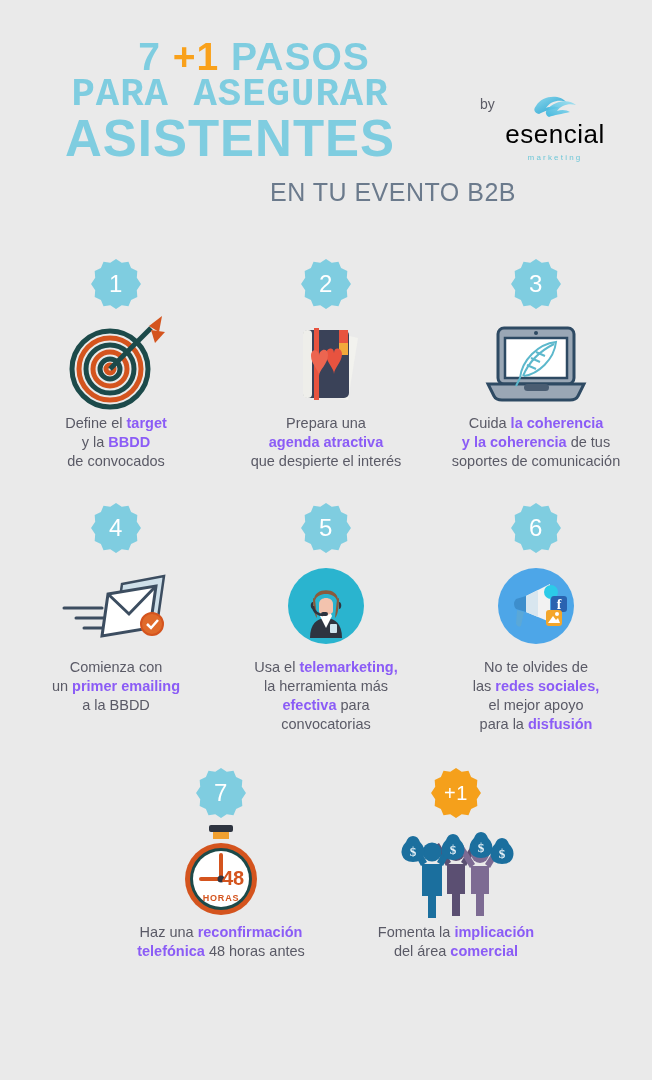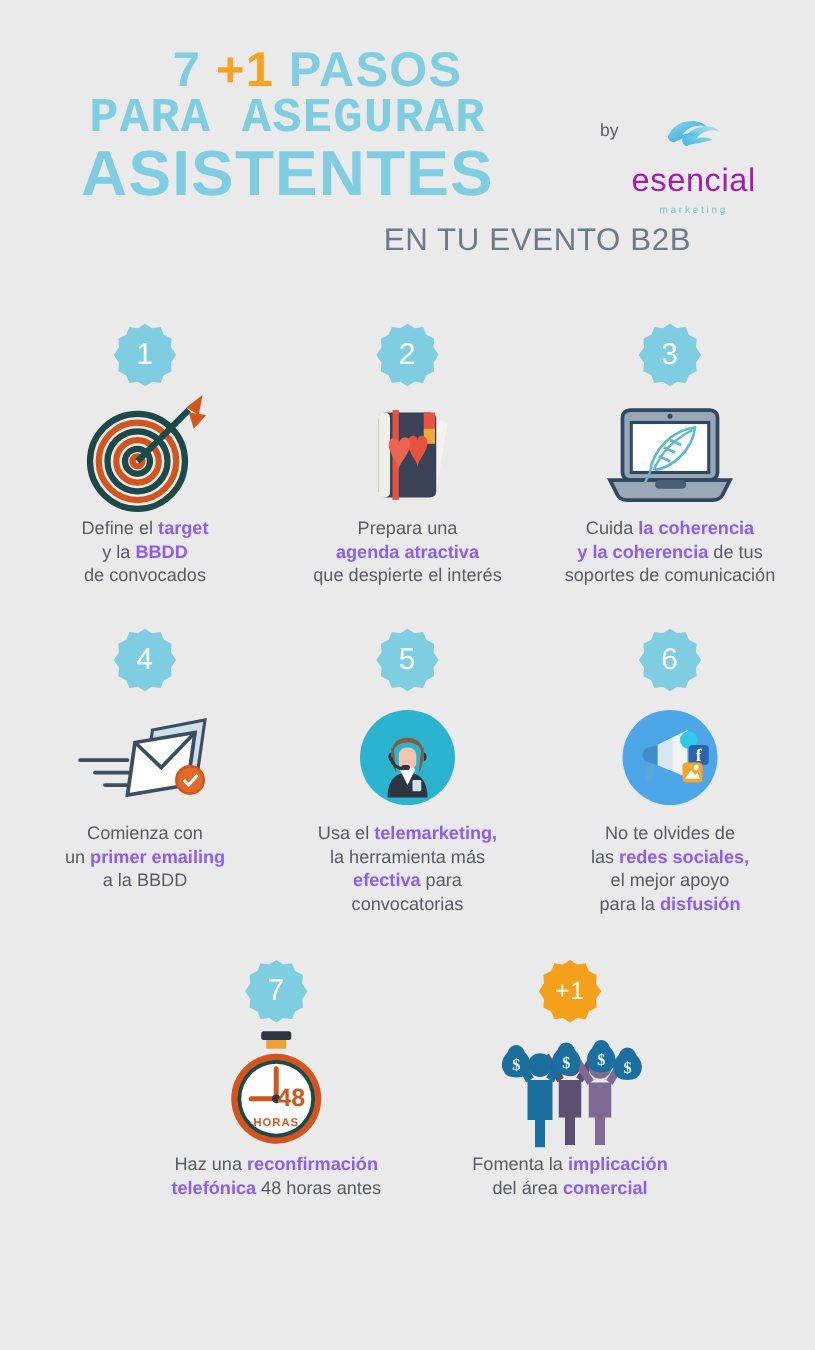--- a/index.html
+++ b/index.html
@@ -44,44 +44,43 @@
   .subtitle {
     position: absolute;
     left: 0;
     top: 178px;
     width: 516px;
     text-align: right;
     font-size: 25px;
     letter-spacing: 0.5px;
     color: #6b7a8c;
     font-weight: 400;
-    padding-left: 37px;
   }
   .by-label {
     position: absolute;
     left: 480px;
     top: 76px;
     font-size: 14px;
     color: #5c5c66;
     margin-top: 20px;
   }
   .logo {
     position: absolute;
     left: 492px;
     top: 92px;
     width: 126px;
     text-align: center;
   }
   .logo-mark { height: 28px; }
   .logo-word {
     font-size: 26px;
-    color: #a21caf;
+    color: #000000;
     letter-spacing: 0.5px;
     line-height: 1;
-    margin-top: 11px;
+    margin-top: 1px;
   }
   .logo-sub {
     font-size: 8px;
     letter-spacing: 2.2px;
     color: #6fc7d8;
     margin-top: 6px;
   }
 
   
   .grid {

